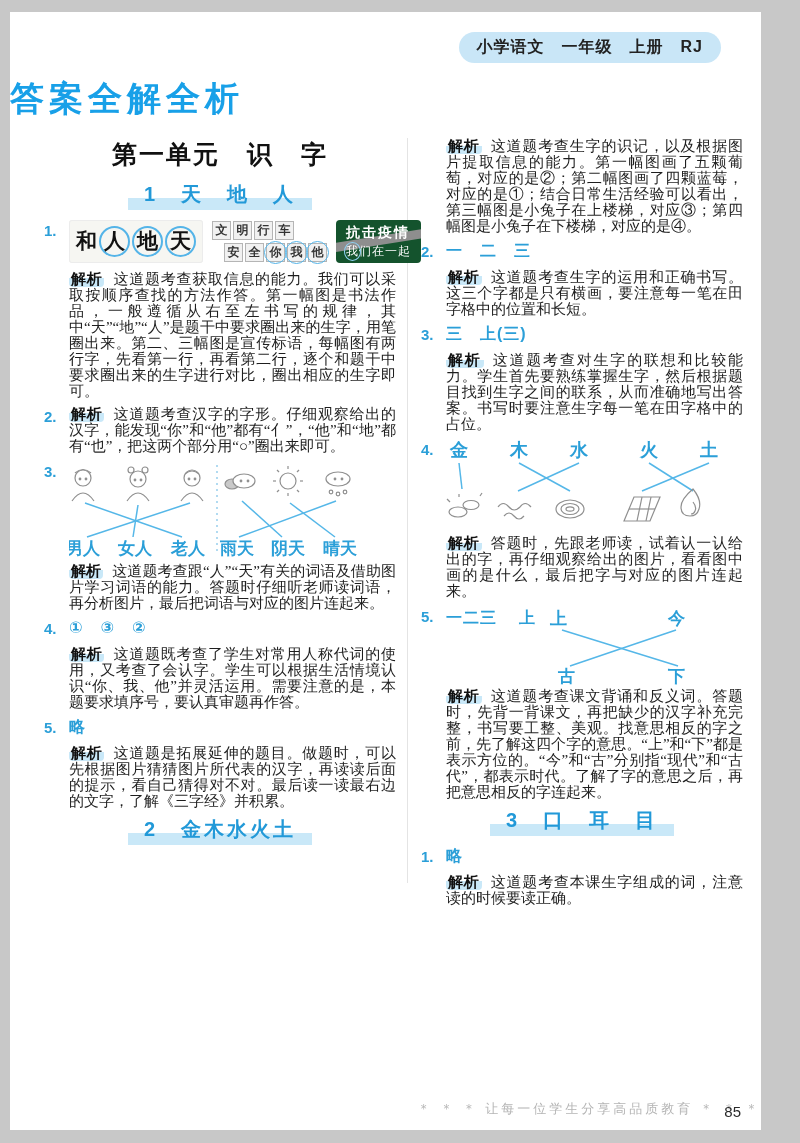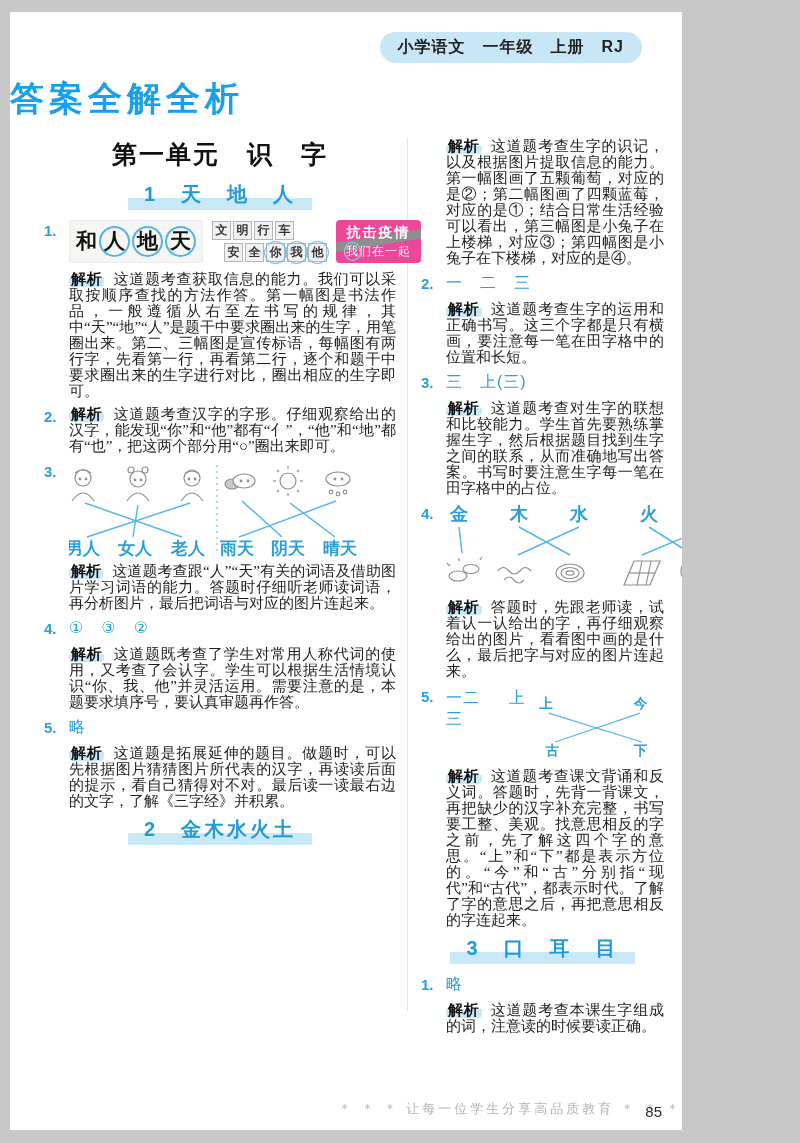--- a/index.html
+++ b/index.html
@@ -1,21 +1,21 @@
 <!DOCTYPE html>
 <html><head>
 <meta charset="utf-8">
 <style>
   html,body{margin:0;padding:0;}
   body{
     width:800px;height:1143px;background:#c8c8c8;position:relative;
     font-family:"Liberation Sans","DejaVu Sans",sans-serif;
   }
   .sheet{
-    position:absolute;left:10px;top:12px;width:672px;height:1118px;
+    position:absolute;left:10px;top:12px;width:751px;height:1118px;
     background:#ffffff;overflow:hidden;
   }
   .badge{
     position:absolute;top:20px;right:40px;background:#c9e6f7;color:#222;
     border-radius:999px;padding:5px 18px;font-weight:bold;font-size:16px;
     letter-spacing:1px;
   }
   .main-title{
     margin:64px 0 0;text-align:left;color:#18a0e8;font-size:34px;
     font-weight:bold;letter-spacing:5px;
@@ -47,21 +47,21 @@
     margin:2px 0 7px;
   }
   .jiexi{
     font-family:"Liberation Sans","DejaVu Sans",sans-serif;
     font-weight:bold;font-size:15px;color:#111;border-radius:4px;
     background:linear-gradient(transparent 50%,#c9e8f8 50%);
     padding:0 2px;margin-right:9px;
   }
   .ansrow{margin:4px 0 4px;min-height:24px;}
   .ans{
-    color:#2b9fd8;font-weight:normal;font-size:16px;letter-spacing:1px;
+    color:#2b9fd8;font-weight:bold;font-size:16px;letter-spacing:1px;
   }
   
   .img-strip{display:flex;gap:9px;align-items:center;margin:0 0 8px;}
   .calli{
     background:#f6f6f2;border-radius:3px;padding:6px 7px;display:flex;
     gap:2px;align-items:center;box-shadow:0 0 0 1px #ececec inset;
   }
   .calli .ch{
     font-family:"Liberation Serif","DejaVu Serif",serif;font-weight:bold;
     font-size:21px;line-height:1;color:#111;
@@ -76,22 +76,22 @@
   .boxch{
     position:relative;width:17px;height:17px;border:1px solid #b5b5b5;
     background:#f1f1f1;font-size:12px;font-weight:bold;color:#333;
     display:flex;align-items:center;justify-content:center;flex:none;
   }
   .boxch.ringed::after{
     content:"";position:absolute;inset:-3px;border:1.6px solid #54b4e8;
     border-radius:50%;
   }
   .banner{
-    background:#ec4899;color:#fff;border-radius:4px;padding:4px 10px 3px;
-    text-align:center;position:relative;overflow:hidden;flex:none;
+    background:#14532d;color:#fff;border-radius:4px;padding:4px 10px 3px;
+    position:relative;overflow:hidden;flex:none;
   }
   .banner::before{
     content:"";position:absolute;left:-12px;top:16px;width:130%;height:9px;
     background:#8e8e8e;transform:rotate(-9deg);
   }
   .banner .b1{position:relative;font-weight:bold;font-size:14px;letter-spacing:2px;display:block;}
   .banner .b2{position:relative;font-size:12px;letter-spacing:1px;display:block;margin-top:1px;}
   .bring{position:relative;display:inline-block;}
   .bring::after{
     content:"";position:absolute;left:-2px;top:-1px;right:-2px;bottom:-1px;

